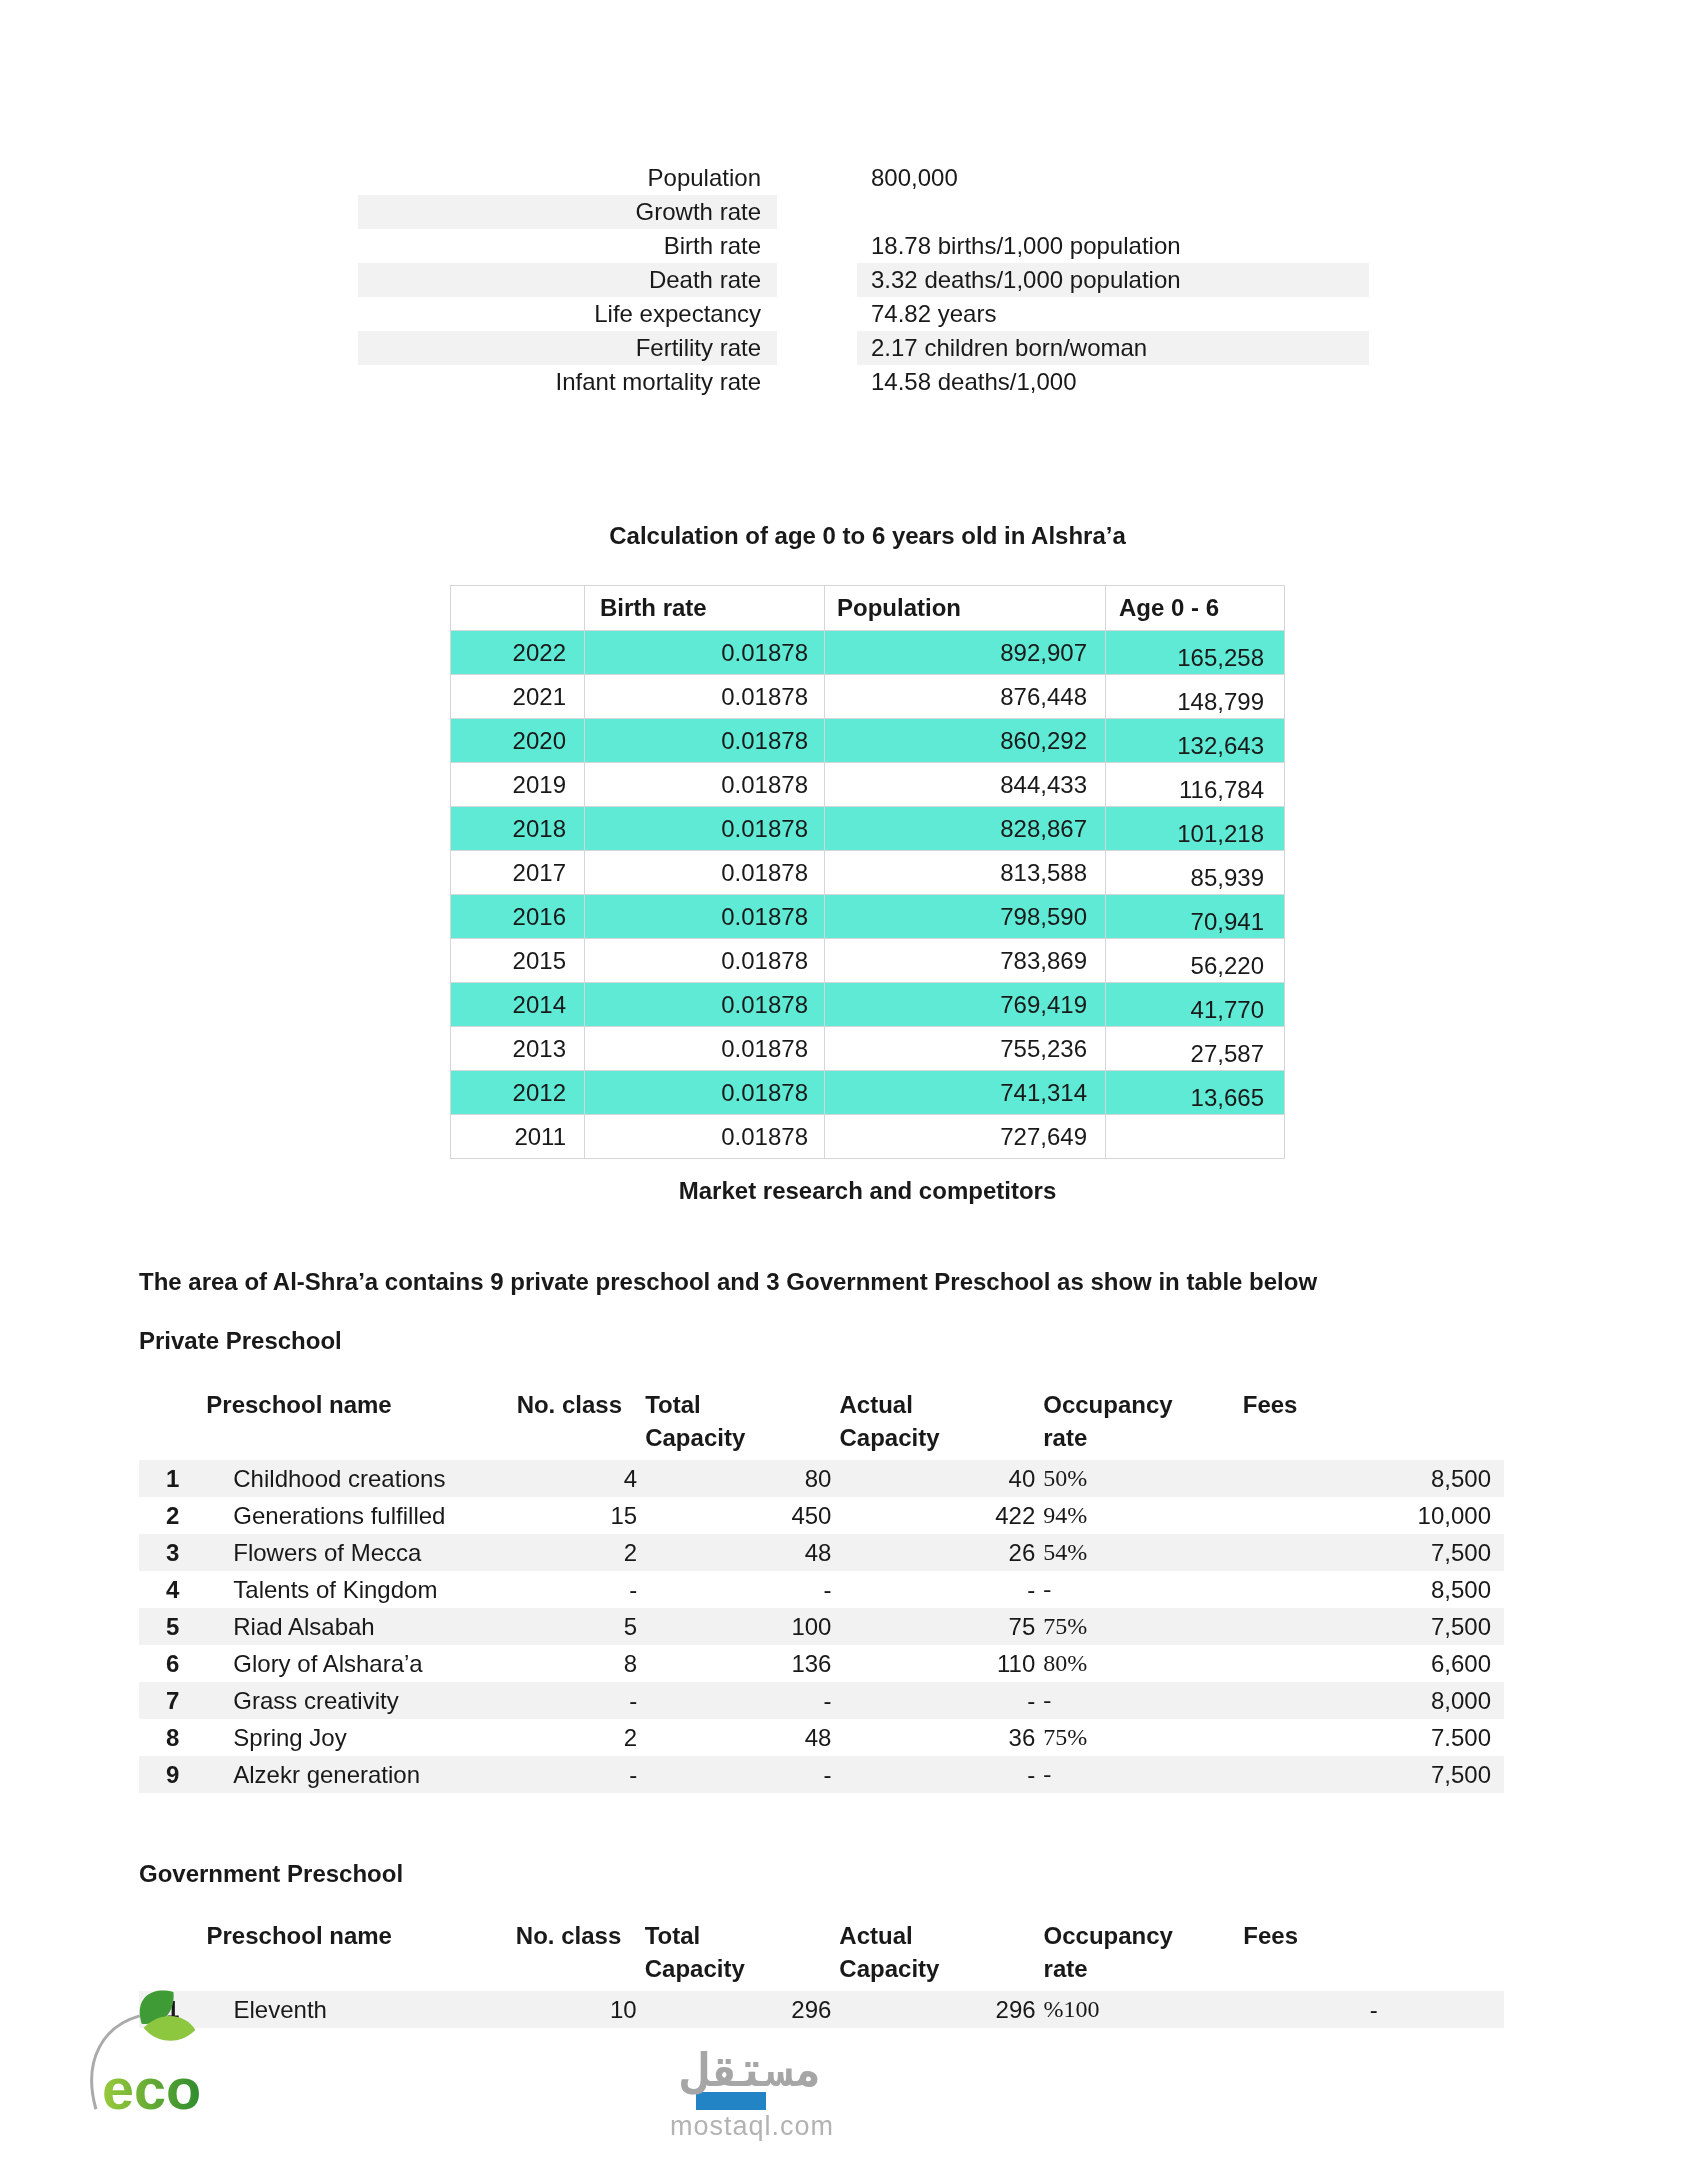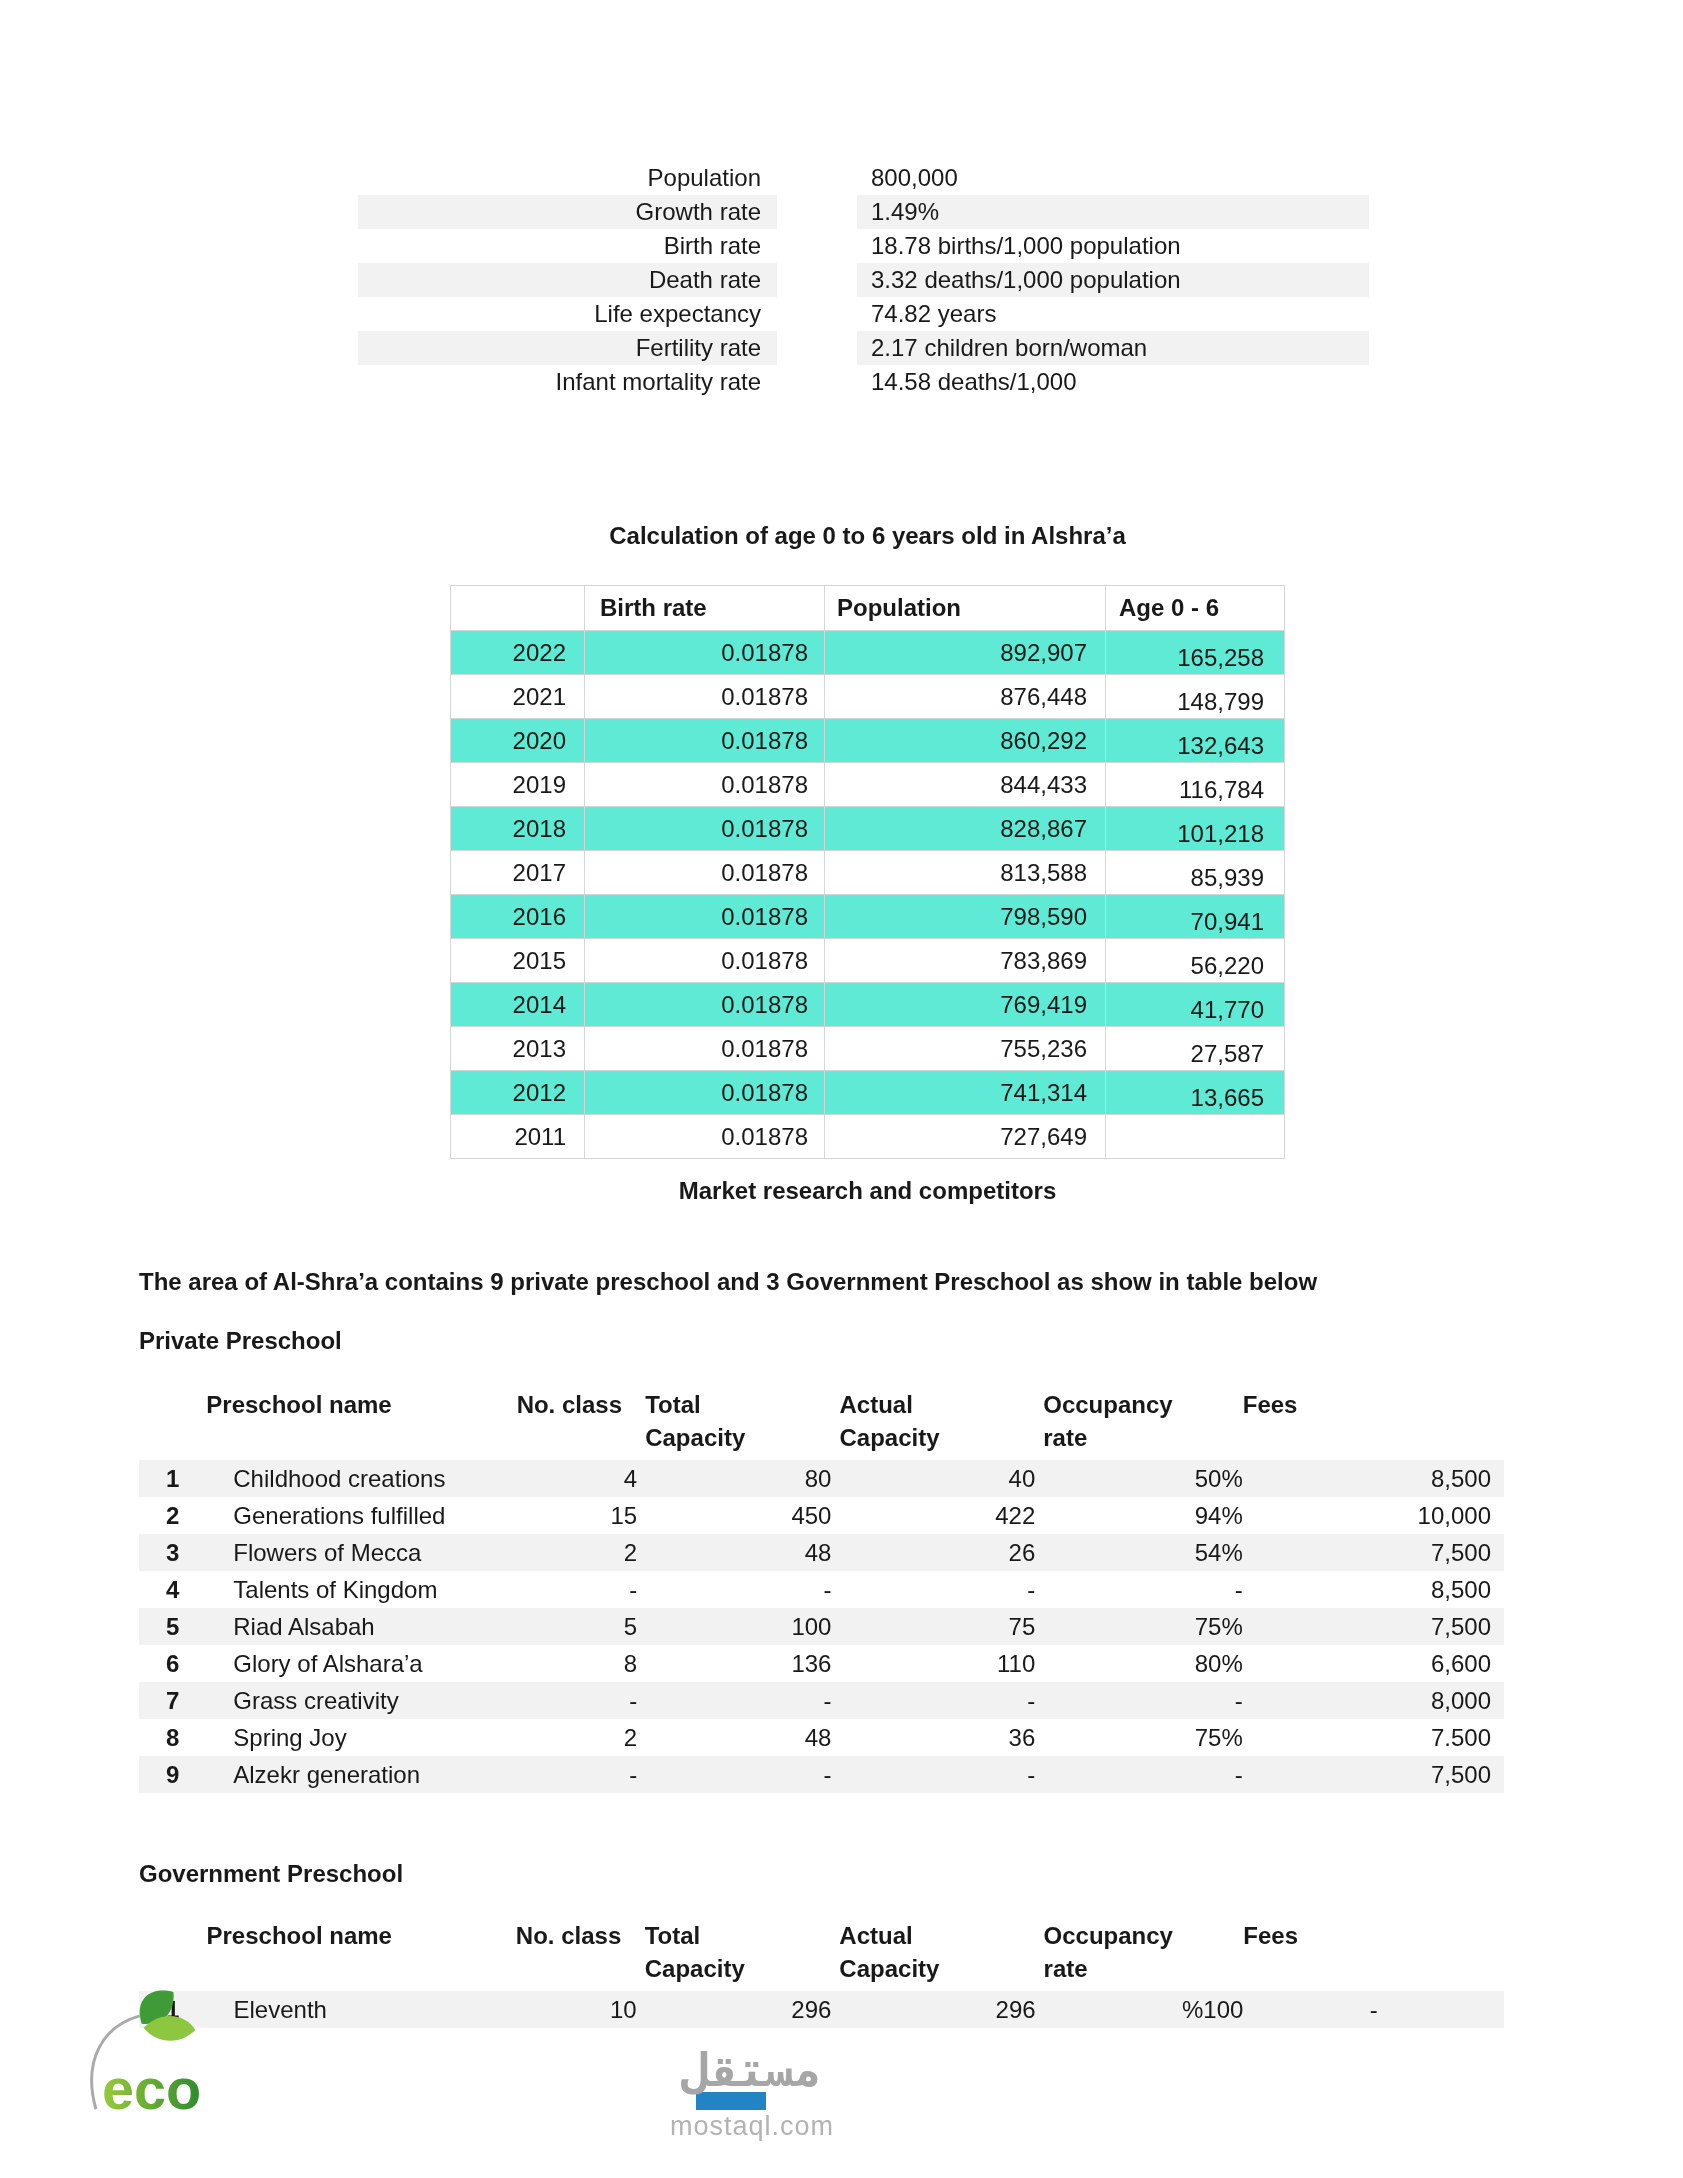--- a/index.html
+++ b/index.html
@@ -43,21 +43,21 @@
   #private-table{left:139px;top:1388px;}
   #gov-table{left:139px;top:1919px;}
   .ps-table th{font-weight:bold;vertical-align:top;text-align:left;line-height:33px;white-space:pre-line;height:72px;padding:0;}
   .ps-table td{height:37px;line-height:37px;padding:0;}
   .ps-table tr.shaded td{background:#f2f2f2;}
   .ps-table td.col-num{text-align:center;font-weight:bold;}
   .ps-table td.col-name{text-align:left;padding-left:27px;}
   .ps-table td.col-class{text-align:right;padding-right:8px;}
   .ps-table td.col-total{text-align:right;padding-right:8px;}
   .ps-table td.col-actual{text-align:right;padding-right:8px;}
-  .ps-table td.col-occ{text-align:right;}
+  .ps-table td.col-occ{text-align:left;font-family:Liberation Serif, serif;}
   .ps-table td.col-fees{text-align:right;padding-right:13px;}
   .ps-table.gov td.col-fees{text-align:center;padding-right:0;}
 
   
   .eco-logo{position:absolute;left:80px;top:1988px;width:169px;height:159px;}
   .watermark{position:absolute;left:0;top:2042px;width:100%;text-align:center;}
   .wm-blue{position:absolute;left:calc(50% - 56px);top:50px;width:70px;height:18px;background:#2283c5;}
   .wm-word{font-family:Liberation Mono, monospace;font-size:46px;font-weight:bold;color:#a6a6a6;position:relative;display:inline-block;line-height:64px;}
   .wm-domain{display:block;margin-top:4px;font-size:27px;color:#b3b3b3;letter-spacing:1px;line-height:32px;}
 </style>
@@ -68,21 +68,20 @@
 
   <div id="demographics">
       <div class="demo-row">
         <div class="demo-label">Population</div>
         <div class="demo-gap"></div>
         <div class="demo-value">800,000</div>
       </div>
       <div class="demo-row shaded">
         <div class="demo-label">Growth rate</div>
         <div class="demo-gap"></div>
-        <div class="demo-value">1.49%</div>
       </div>
       <div class="demo-row">
         <div class="demo-label">Birth rate</div>
         <div class="demo-gap"></div>
         <div class="demo-value">18.78 births/1,000 population</div>
       </div>
       <div class="demo-row shaded">
         <div class="demo-label">Death rate</div>
         <div class="demo-gap"></div>
         <div class="demo-value">3.32 deaths/1,000 population</div>

